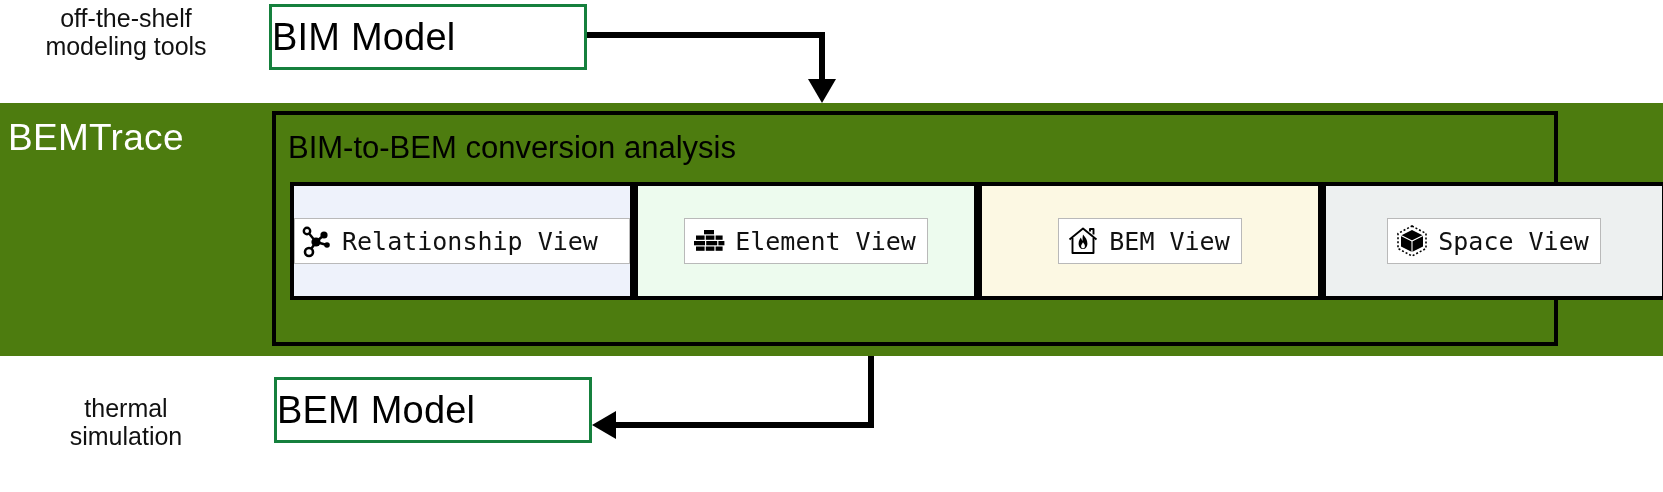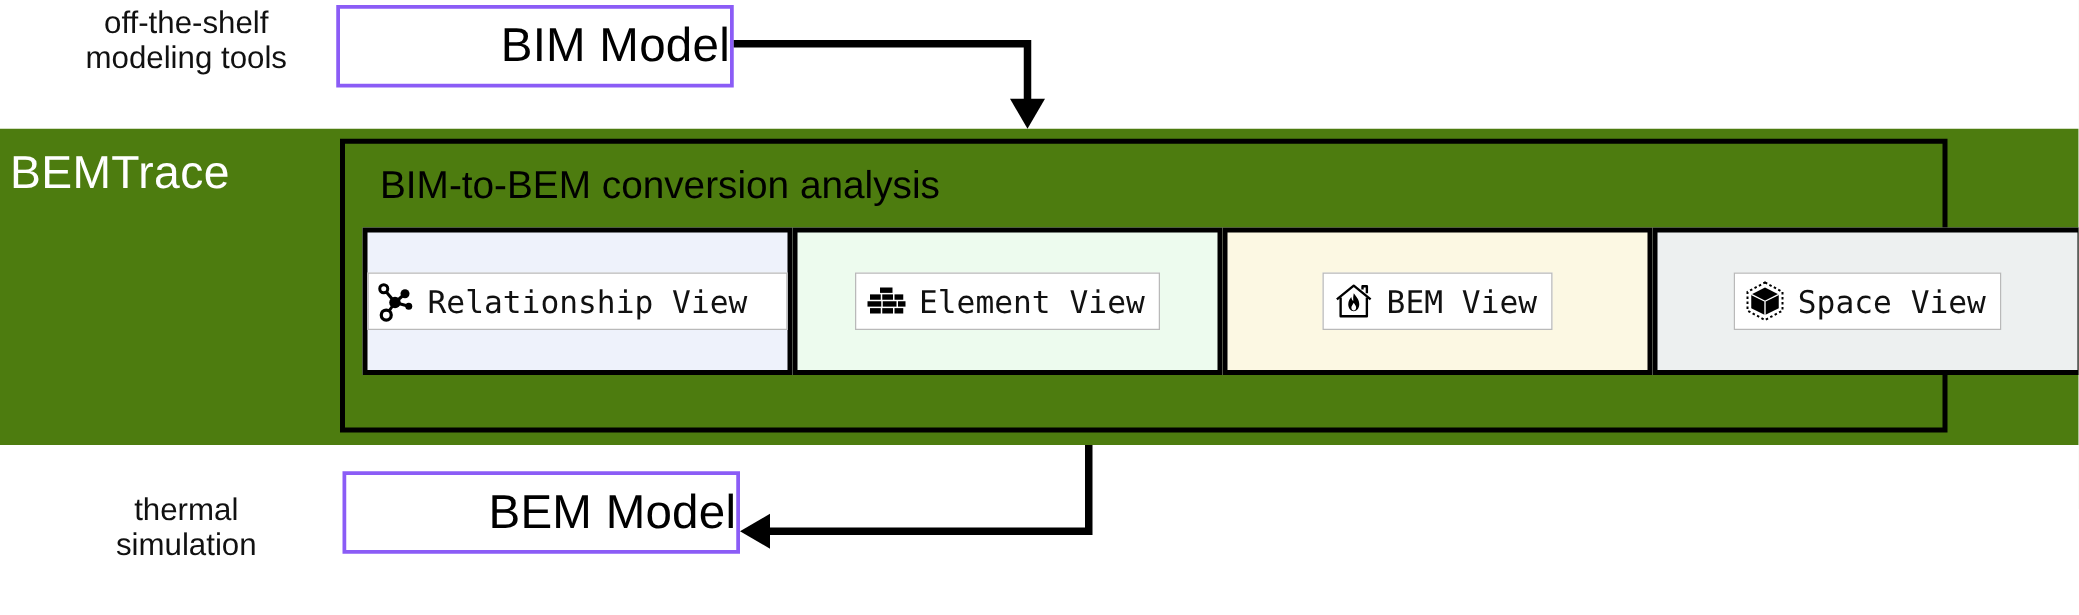--- a/index.html
+++ b/index.html
@@ -20,34 +20,33 @@
 
   
   .side-caption {
     position: absolute;
     text-align: center;
     font-family: "Liberation Sans", sans-serif;
     font-size: 25px;
     line-height: 1.12;
     color: #111111;
     white-space: pre-line;
-    margin-left: 23px;
   }
   #caption-top    { left: 0px;  top: 4px;   width: 252px; }
   #caption-bottom { left: 0px;  top: 394px; width: 252px; }
 
   
   .model-box {
     position: absolute;
     background: #ffffff;
-    border: 3px solid #8b5cf6;
+    border: 3px solid #15803d;
     box-sizing: border-box;
     display: flex;
     align-items: center;
-    justify-content: flex-end;
+    justify-content: flex-start;
     font-size: 38px;
     color: #000000;
     letter-spacing: 0.2px;
   }
   #bim-model-box { left: 269px; top: 4px;   width: 318px; height: 66px; }
   #bem-model-box { left: 274px; top: 377px; width: 318px; height: 66px; }
 
   
   #bemtrace-band {
     position: absolute;
@@ -70,21 +69,21 @@
     position: absolute;
     left: 272px;
     top: 8px;
     width: 1286px;
     height: 235px;
     border: 4px solid #000000;
     box-sizing: border-box;
   }
   #conversion-title {
     position: absolute;
-    left: 28px;
+    left: 12px;
     top: 15px;
     font-size: 31px;
     color: #000000;
   }
 
   
   #views-row {
     position: absolute;
     left: 14px;
     top: 67px;

